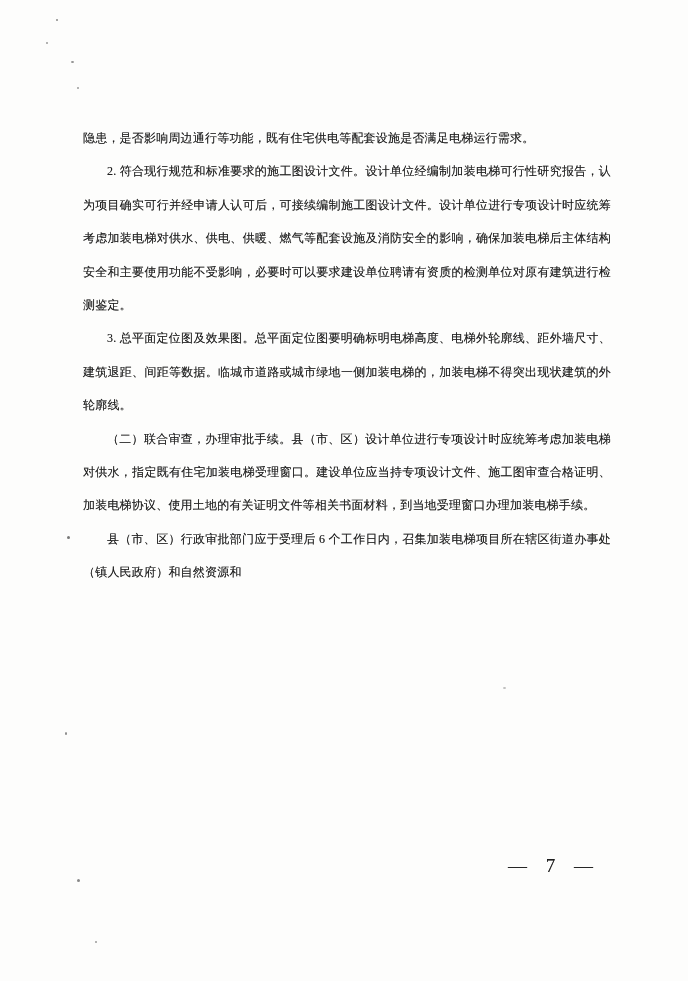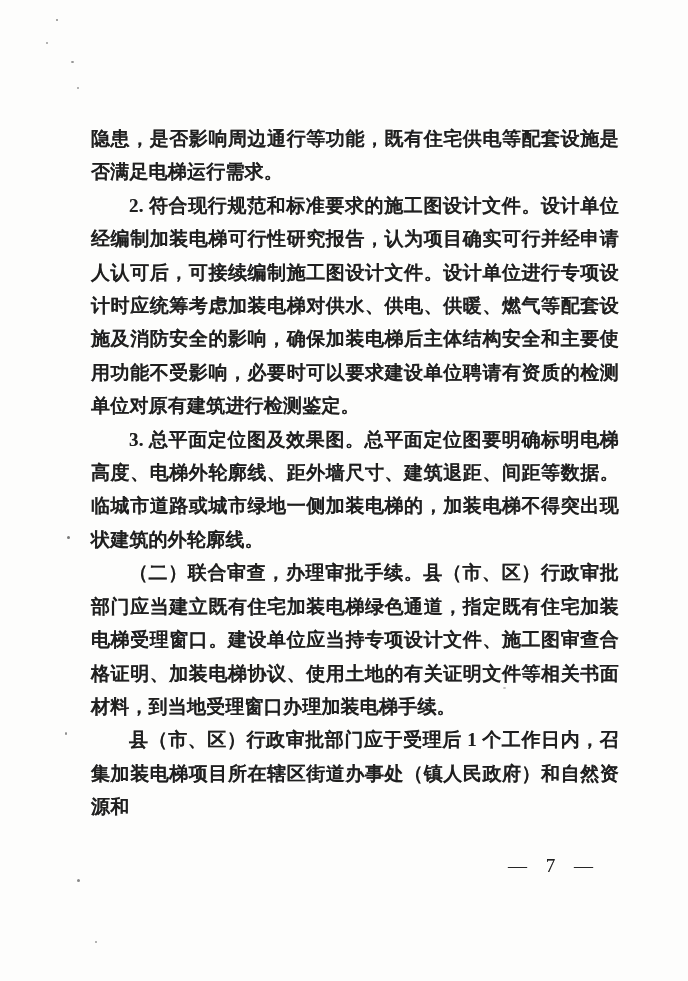--- a/index.html
+++ b/index.html
@@ -10,29 +10,28 @@
   .page {
     position: relative;
     width: 688px;
     height: 981px;
     background: #fdfdfc;
     font-family: "Liberation Serif", serif;
     overflow: hidden;
   }
   .content {
     position: absolute;
-    left: 91px;
+    left: 83px;
     top: 122px;
     width: 528px;
-    font-size: 19px;
+    font-size: 12px;
     line-height: 33.4px;
     color: #1f1f1f;
     text-align: justify;
     letter-spacing: 0.2px;
-    font-weight: bold;
   }
   .para {
     margin: 0;
     text-shadow: 0 0 0.5px rgba(40,40,40,0.55);
   }
   .para.indent {
     text-indent: 2em;
   }
   .page-number {
     position: absolute;
@@ -71,19 +70,19 @@
   <span class="speck s5"></span>
   <span class="speck s6"></span>
   <span class="speck s7"></span>
   <span class="speck s8"></span>
   <span class="speck s9"></span>
 
   <main class="content">
     <p class="para">隐患，是否影响周边通行等功能，既有住宅供电等配套设施是否满足电梯运行需求。</p>
     <p class="para indent">2. 符合现行规范和标准要求的施工图设计文件。设计单位经编制加装电梯可行性研究报告，认为项目确实可行并经申请人认可后，可接续编制施工图设计文件。设计单位进行专项设计时应统筹考虑加装电梯对供水、供电、供暖、燃气等配套设施及消防安全的影响，确保加装电梯后主体结构安全和主要使用功能不受影响，必要时可以要求建设单位聘请有资质的检测单位对原有建筑进行检测鉴定。</p>
     <p class="para indent">3. 总平面定位图及效果图。总平面定位图要明确标明电梯高度、电梯外轮廓线、距外墙尺寸、建筑退距、间距等数据。临城市道路或城市绿地一侧加装电梯的，加装电梯不得突出现状建筑的外轮廓线。</p>
-    <p class="para indent">（二）联合审查，办理审批手续。县（市、区）行政审批部门应当建立既有住宅加装电梯绿色通道，指定既有住宅加装电梯受理窗口。建设单位应当持专项设计文件、施工图审查合格证明、加装电梯协议、使用土地的有关证明文件等相关书面材料，到当地受理窗口办理加装电梯手续。</p>
-    <p class="para indent">县（市、区）行政审批部门应于受理后 1 个工作日内，召集加装电梯项目所在辖区街道办事处（镇人民政府）和自然资源和</p>
+    <p class="para indent">（二）联合审查，办理审批手续。县（市、区）设计单位进行专项设计时应统筹考虑加装电梯对供水，指定既有住宅加装电梯受理窗口。建设单位应当持专项设计文件、施工图审查合格证明、加装电梯协议、使用土地的有关证明文件等相关书面材料，到当地受理窗口办理加装电梯手续。</p>
+    <p class="para indent">县（市、区）行政审批部门应于受理后 6 个工作日内，召集加装电梯项目所在辖区街道办事处（镇人民政府）和自然资源和</p>
   </main>
 
   <div class="page-number">— 7 —</div>
 
 </div>
 
 </body></html>

